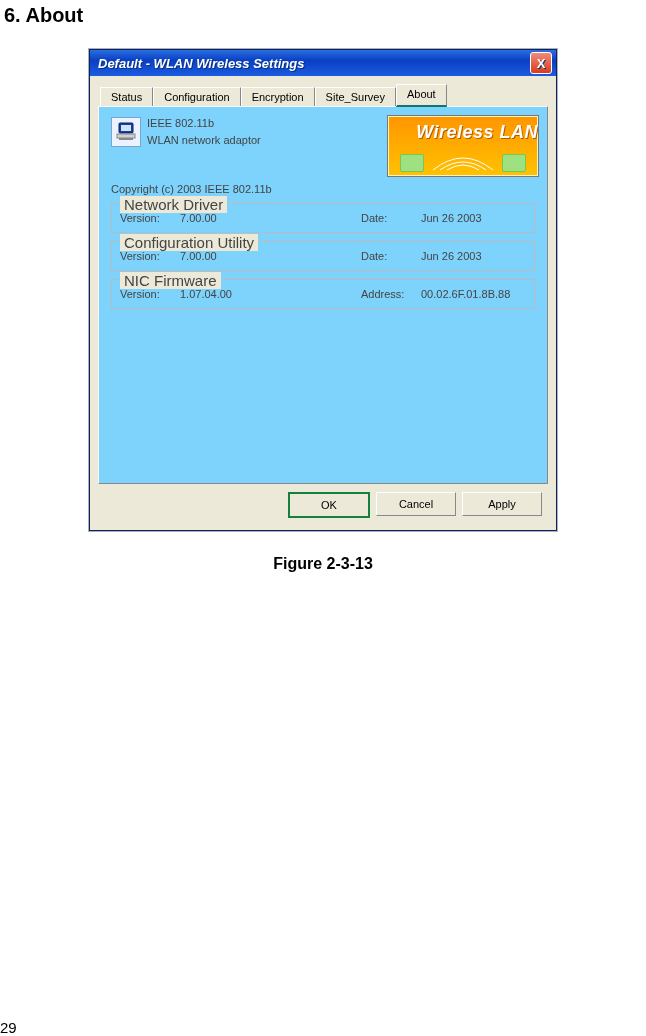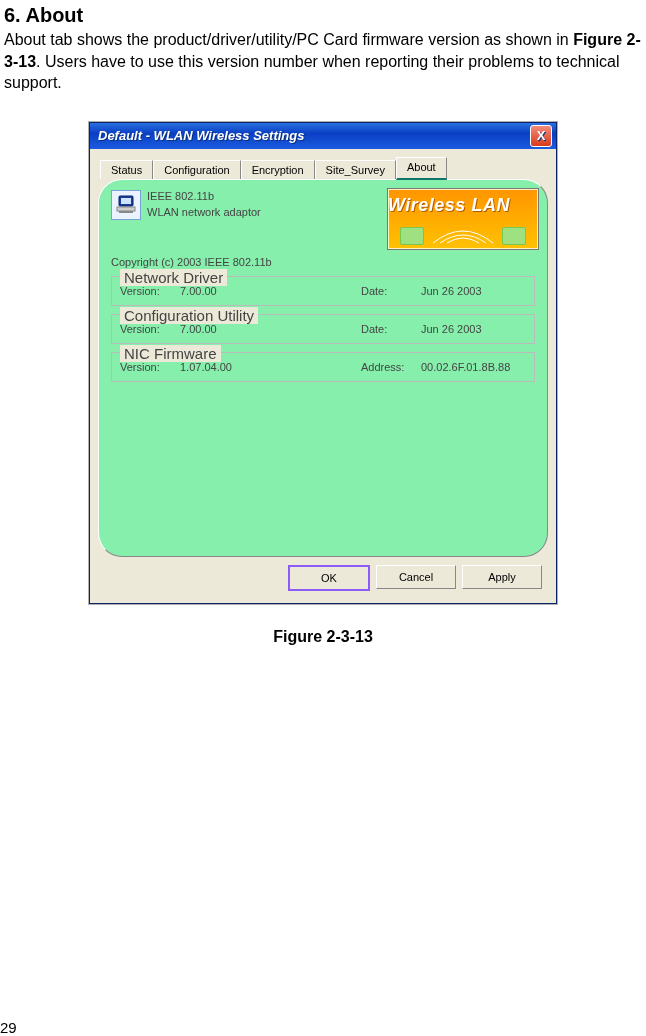--- a/index.html
+++ b/index.html
@@ -21,21 +21,21 @@
     font-size: 20px;
     margin: 4px 0 2px 0;
   }
   .para {
     font-size: 16px;
     line-height: 1.35;
   }
   .bold { font-weight: bold; }
   .window {
     width: 466px;
-    margin: 28px auto 0 auto;
+    margin: 22px auto 0 auto;
     border: 1px solid #0a246a;
     font-family: Tahoma, sans-serif;
     font-size: 11px;
     box-shadow: 0 0 0 1px #b0b0b0;
   }
   .titlebar {
     background: linear-gradient(#2a6fe0,#0a3fc4 40%,#1b5ce0);
     height: 26px;
     display: flex;
     align-items: center;
@@ -82,25 +82,24 @@
     border-bottom:2px solid #0f766e;
     margin-bottom:-1px;
     z-index:2;
     padding-bottom:5px;
   }
   .panel {
     border-top:1px solid #fff;
     border-left:1px solid #fff;
     border-right:1px solid #888;
     border-bottom:1px solid #888;
-    background:#86efac;
+    background:#7dd3fc;
     padding:8px;
     min-height:360px;
     position:relative;
-    border-radius:24px;
   }
   .toprow {
     display:flex;
     align-items:flex-start;
   }
   .icon-card {
     width:28px;height:28px;
     background:#eaf3ff;
     border:1px solid #7aa2d6;
     margin:2px 6px 0 4px;
@@ -113,21 +112,21 @@
   .wireless-logo {
     margin-left:auto;
     width:150px;height:60px;
     border:1px solid #777;
     background:linear-gradient(#ff9500,#ffc200);
     position:relative;
     overflow:hidden;
     box-shadow: inset 0 0 0 1px #fff3c0;
   }
   .wireless-logo .txt {
-    text-align:left;
+    text-align:right;
     color:#fff;
     font-weight:bold;
     font-style:italic;
     font-size:18px;
     padding-top:6px;
     text-shadow:1px 1px 0 #b35a00;
     letter-spacing:0.5px;
   }
   .wireless-logo .dev {
     position:absolute;
@@ -178,43 +177,40 @@
     width:78px;
     height:22px;
     background:#ece9d8;
     border:1px solid #888;
     border-top-color:#fff;
     border-left-color:#fff;
     font-size:11px;
     font-family:Tahoma,sans-serif;
     display:flex;align-items:center;justify-content:center;
   }
-  .btn.default { border:2px solid #8b5cf6; }
+  .btn.default { border:2px solid #15803d; }
   .figure-caption {
     text-align:center;
     font-weight:bold;
     font-size:16px;
     margin-top:24px;
   }
   .page-num {
     position:absolute;
     bottom:0;
     left:0;right:0;
     text-align:left;
     font-size:15px;
   }
 </style>
 </head>
 <body>
 
 <div class="content">
   <div class="section-heading">6. About</div>
-  <div class="para">
-    <span>About tab shows the product/driver/utility/PC Card firmware version as shown in </span><span class="bold">Figure 2-3-13</span><span>. Users have to use this version number when reporting their problems to technical support.</span>
-  </div>
 
   <div class="window">
     <div class="titlebar">
       <span class="title">Default - WLAN Wireless Settings</span>
       <div class="closebtn">
         <span>X</span>
       </div>
     </div>
     <div class="clientarea">
       <div class="tabs">

